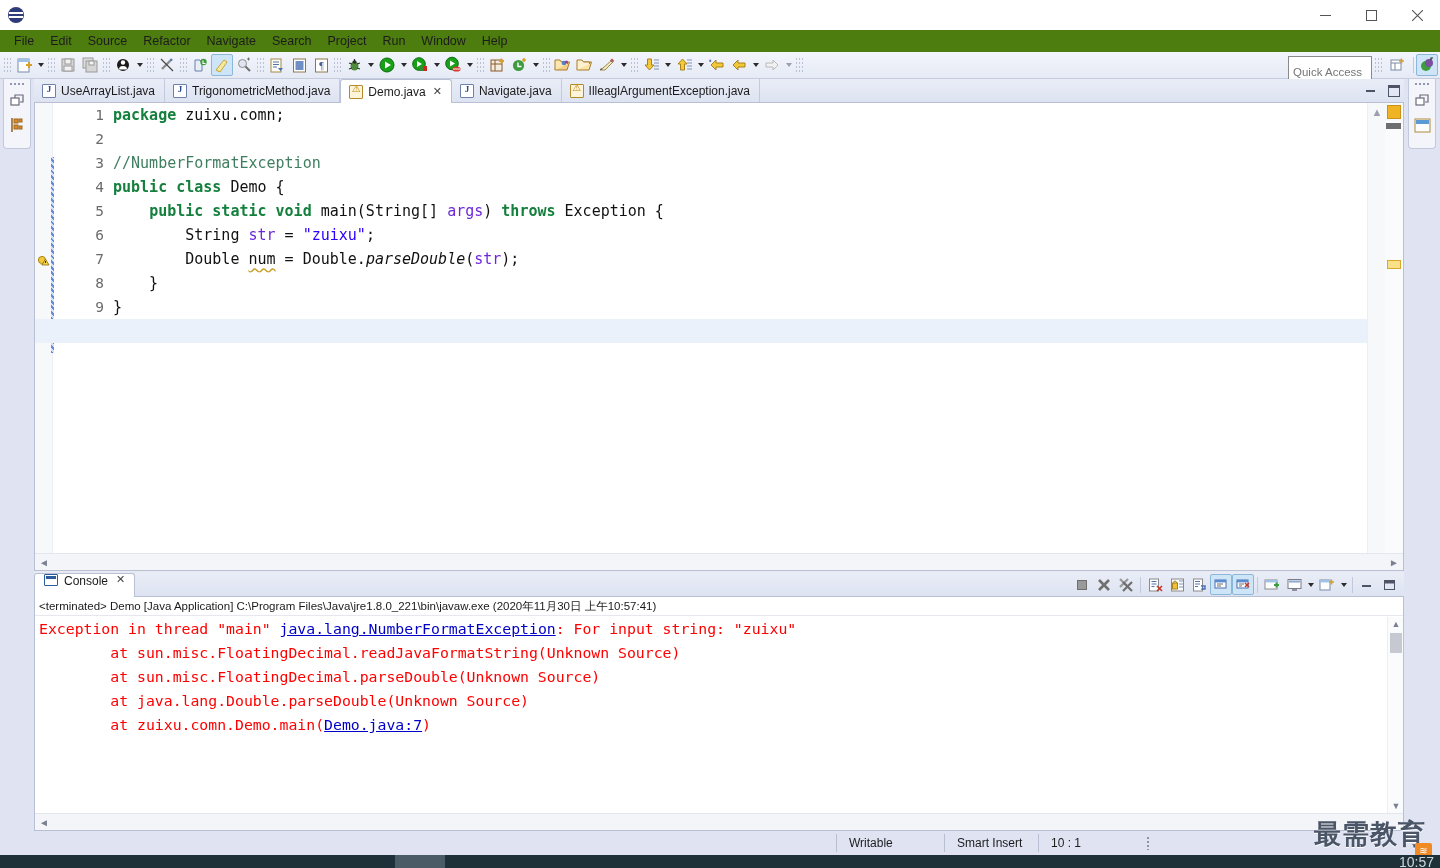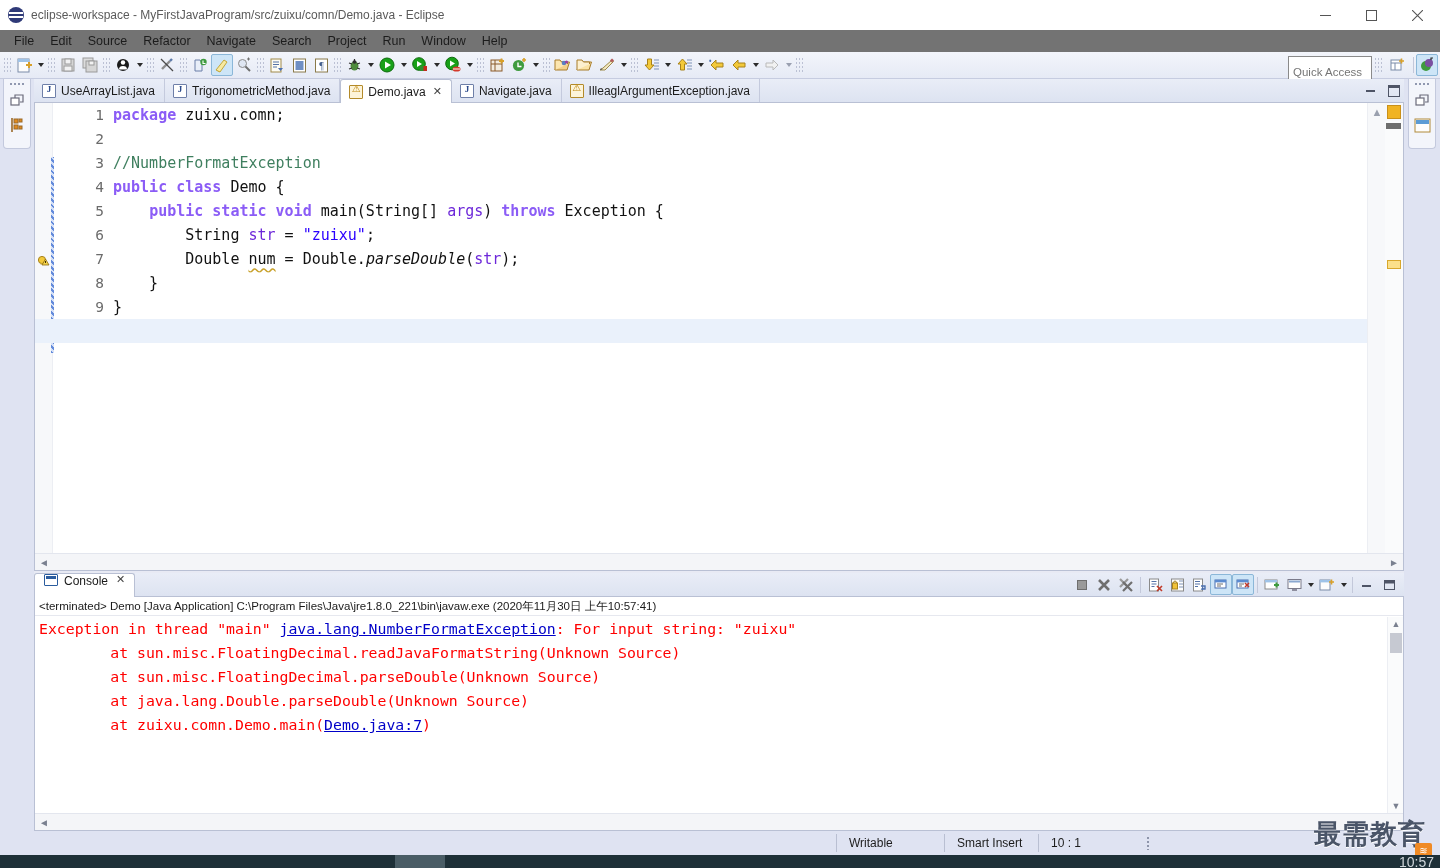--- a/index.html
+++ b/index.html
@@ -37,21 +37,21 @@
   .title-text { font-size: 12px; color: #5a5a5a; white-space: nowrap; }
   .win-controls { position: absolute; right: 0; top: 0; height: 30px; display: flex; }
   .win-btn {
     width: 46px; height: 30px; display: flex; align-items: center; justify-content: center;
     color: #555; font-size: 14px; line-height: 1;
   }
 
   
   .menubar {
     position: absolute; top: 30px; left: 0; width: 1440px; height: 22px;
-    background: #737373;
+    background: #4d7c0f;
     display: flex; align-items: center; padding-left: 6px;
   }
   .menu-item {
     padding: 2px 8px; font-size: 12.5px; color: #1c1c1c; white-space: nowrap;
   }
 
   
   .toolbar {
     position: absolute; top: 52px; left: 0; width: 1440px; height: 27px;
     background: linear-gradient(to bottom, #f3f5fb 0%, #e6eaf5 100%);
@@ -191,21 +191,21 @@
     height: 24px; line-height: 24px; text-align: right; padding-right: 6px;
     font-family: "DejaVu Sans Mono", monospace; font-size: 14.5px; color: #6b6b6b;
   }
   .code {
     position: absolute; left: 78px; top: 0; right: 36px; height: 100%;
     font-family: "DejaVu Sans Mono", monospace; font-size: 15px;
     white-space: pre;
   }
   .code .line { height: 24px; line-height: 24px; }
   .code .line.cur { background: #eaf1fb; margin-left: -78px; padding-left: 78px; margin-right: -36px; }
-  .kw   { color: #8b5cf6; font-weight: bold; }
+  .kw   { color: #15803d; font-weight: bold; }
   .cmt  { color: #3f7f5f; }
   .str  { color: #2a00ff; }
   .plain{ color: #111111; }
   .fld  { color: #6d28d9; }
   .mth  { color: #111111; font-style: italic; }
   .warnu{
     color: #111111;
     text-decoration: underline wavy #c8a12a;
     text-underline-offset: 3px;
   }
@@ -347,21 +347,20 @@
 
   svg { display: block; }
 </style>
 </head>
 <body>
 
 <div class="app">
 
   <div class="titlebar">
     <div class="title-icon"></div>
-    <div class="title-text">eclipse-workspace - MyFirstJavaProgram/src/zuixu/comn/Demo.java - Eclipse</div>
     <div class="win-controls">
       <div class="win-btn">
         <svg width="11" height="11" viewBox="0 0 11 11">
             <rect x="0" y="5" width="11" height="1" fill="#555"></rect>
           </svg>
       </div>
       <div class="win-btn">
         <svg width="11" height="11" viewBox="0 0 11 11">
             <rect x="0.5" y="0.5" width="10" height="10" fill="none" stroke="#555"></rect>
           </svg>

